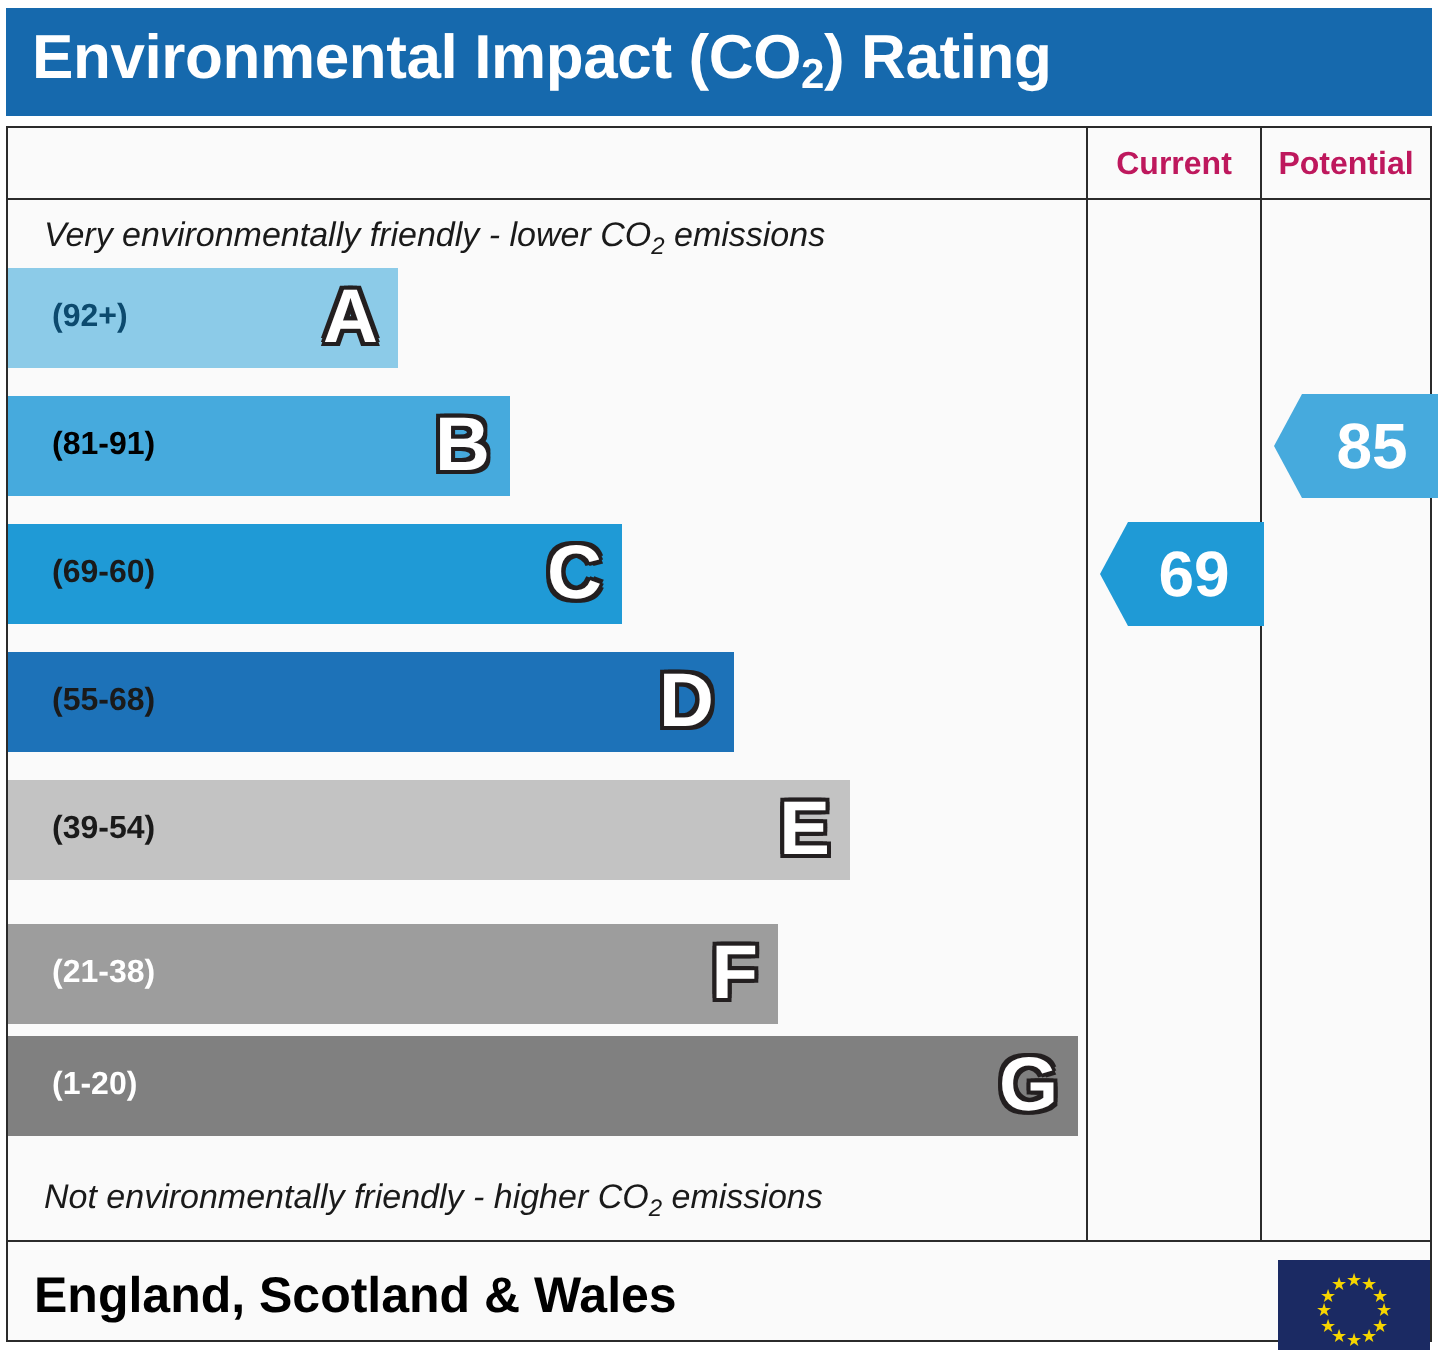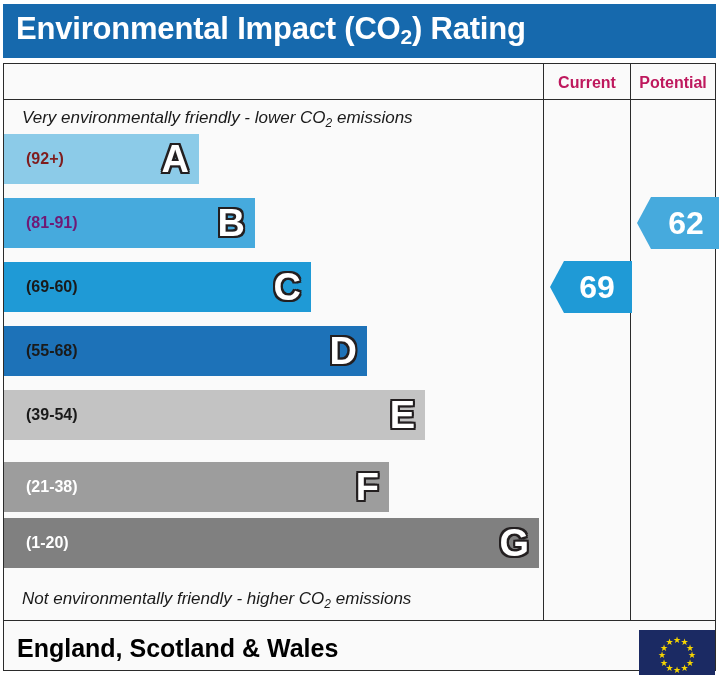--- a/index.html
+++ b/index.html
@@ -232,25 +232,25 @@
     <div class="caption top">
       <span>Very environmentally friendly - lower CO</span><sub>2</sub><span> emissions</span>
     </div>
 
     <div class="caption bottom">
       <span>Not environmentally friendly - higher CO</span><sub>2</sub><span> emissions</span>
     </div>
 
     <div id="bands">
         <div class="band" style="top: 70px; width: 195px; background: rgb(140, 203, 232);">
-          <span class="band-range" style="color: #7f1d1d;">(92+)</span>
+          <span class="band-range" style="color: #0c4a6e;">(92+)</span>
           <span class="band-letter">A</span>
         </div>
         <div class="band" style="top: 134px; width: 251px; background: rgb(70, 170, 221);">
-          <span class="band-range" style="color: #701a75;">(81-91)</span>
+          <span class="band-range" style="color: #000000;">(81-91)</span>
           <span class="band-letter">B</span>
         </div>
         <div class="band" style="top: 198px; width: 307px; background: rgb(31, 154, 214);">
           <span class="band-range" style="color: rgb(26, 26, 26);">(69-60)</span>
           <span class="band-letter">C</span>
         </div>
         <div class="band" style="top: 262px; width: 363px; background: rgb(29, 114, 184);">
           <span class="band-range" style="color: rgb(26, 26, 26);">(55-68)</span>
           <span class="band-letter">D</span>
         </div>
@@ -266,21 +266,21 @@
           <span class="band-range" style="color: rgb(255, 255, 255);">(1-20)</span>
           <span class="band-letter">G</span>
         </div>
       </div>
 
     <div id="markers">
         <div class="arrow" style="left: 546px; width: 82px; top: 197px; background: rgb(31, 154, 214);">
           <span class="arrow-value">69</span>
         </div>
         <div class="arrow" style="left: 633px; width: 86px; top: 133px; background: rgb(70, 170, 221);">
-          <span class="arrow-value">62</span>
+          <span class="arrow-value">85</span>
         </div>
       </div>
 
     <div class="footer-region">England, Scotland &amp; Wales</div>
     <div class="eu-flag" id="eu-flag">
         <span class="star" style="left: 38px; top: 10px;"></span>
         <span class="star" style="left: 45.5px; top: 12.0096px;"></span>
         <span class="star" style="left: 50.9904px; top: 17.5px;"></span>
         <span class="star" style="left: 53px; top: 25px;"></span>
         <span class="star" style="left: 50.9904px; top: 32.5px;"></span>

